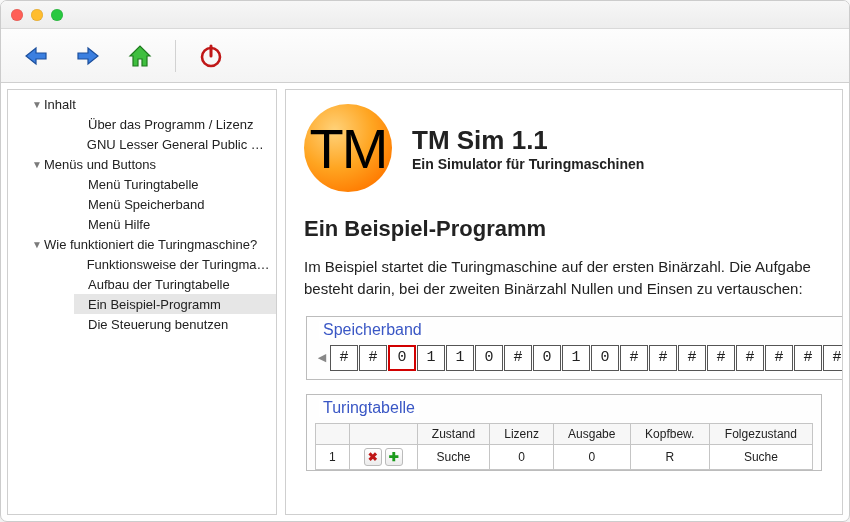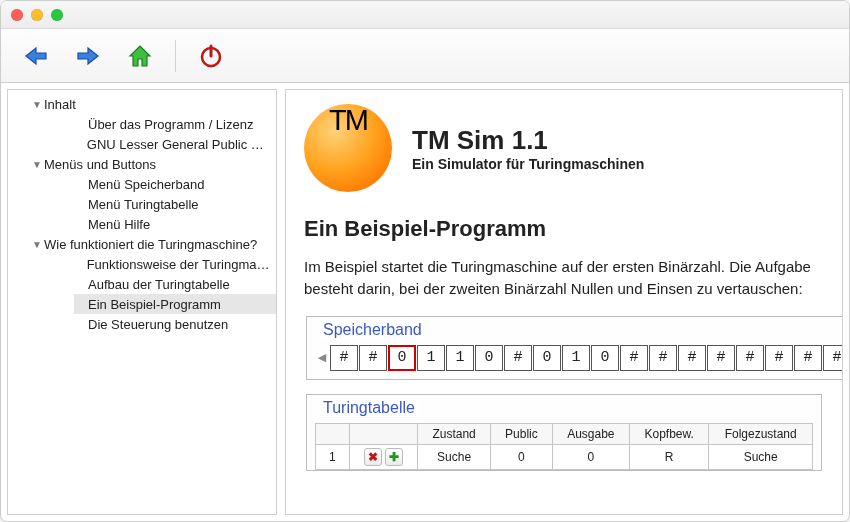--- a/index.html
+++ b/index.html
@@ -96,22 +96,22 @@
     background:#fff;
     overflow:auto;
     padding: 14px 18px 0 18px;
   }
   .hp-header {
     display:flex; align-items:center; gap:20px; margin-bottom: 24px;
   }
   .hp-logo {
     width: 88px; height: 88px; border-radius:50%;
     background: radial-gradient(circle at 35% 30%, #ffd27a 0%, #ffa521 45%, #ff7a00 80%);
-    display:flex; justify-content:center;
-    color:#000; font-size:29px; font-weight:400; letter-spacing:-2px;
+    display:flex; align-items:center; justify-content:center;
+    color:#000; font-size:56px; font-weight:400; letter-spacing:-2px;
   }
   .hp-titleblock { display:flex; flex-direction:column; }
   .hp-title { font-size:26px; font-weight:700; }
   .hp-sub   { font-size:14px; font-weight:700; }
 
   .hp-h2 {
     font-size:22px; font-weight:700; margin: 8px 0 14px 0;
   }
   .hp-para { font-size:15px; line-height:1.45; margin-bottom: 16px; }
 
@@ -209,27 +209,27 @@
           </li>
           <li class="lvl1">
               <div class="row">
                 <span class="disclose">▼</span>
                 <span class="label">Menüs und Buttons</span>
               </div>
             <ul>
               <li class="lvl2">
                   <div class="row">
                     <span class="disclose"></span>
+                    <span class="label">Menü Turingtabelle</span>
+                  </div>
+                </li>
+              <li class="lvl2">
+                  <div class="row">
+                    <span class="disclose"></span>
                     <span class="label">Menü Speicherband</span>
-                  </div>
-                </li>
-              <li class="lvl2">
-                  <div class="row">
-                    <span class="disclose"></span>
-                    <span class="label">Menü Turingtabelle</span>
                   </div>
                 </li>
               <li class="lvl2">
                   <div class="row">
                     <span class="disclose"></span>
                     <span class="label">Menü Hilfe</span>
                   </div>
                 </li>
             </ul>
           </li>
@@ -310,21 +310,21 @@
       </fieldset>
 
       <fieldset class="box" style="margin-bottom:0; padding-bottom:0;">
         <div class="box-legend">Turingtabelle</div>
         <table class="tt-table">
           <thead>
             <tr>
               <th></th>
               <th></th>
               <th>Zustand</th>
-              <th>Public</th>
+              <th>Lizenz</th>
               <th>Ausgabe</th>
               <th>Kopfbew.</th>
               <th>Folgezustand</th>
             </tr>
           </thead>
           <tbody>
             <tr>
               <td>1</td>
               <td>
                 <div class="tt-rowtools">

